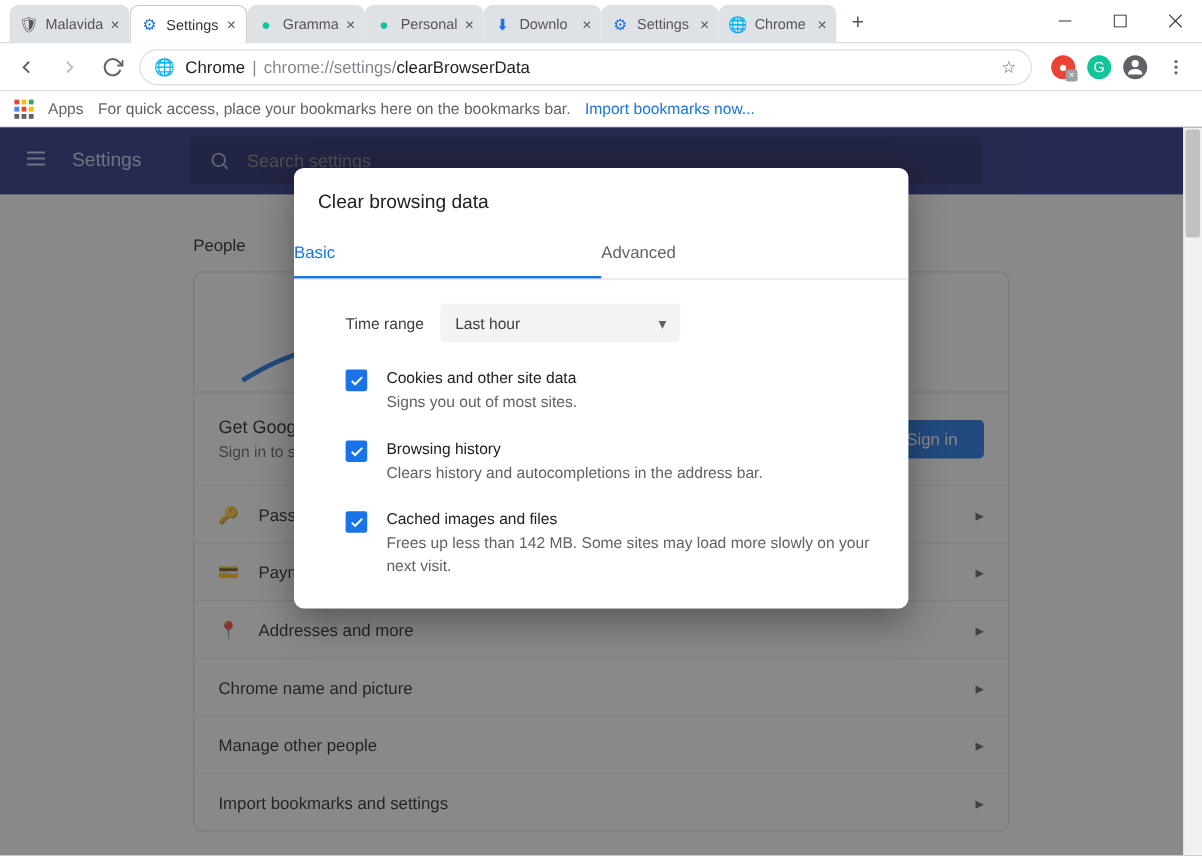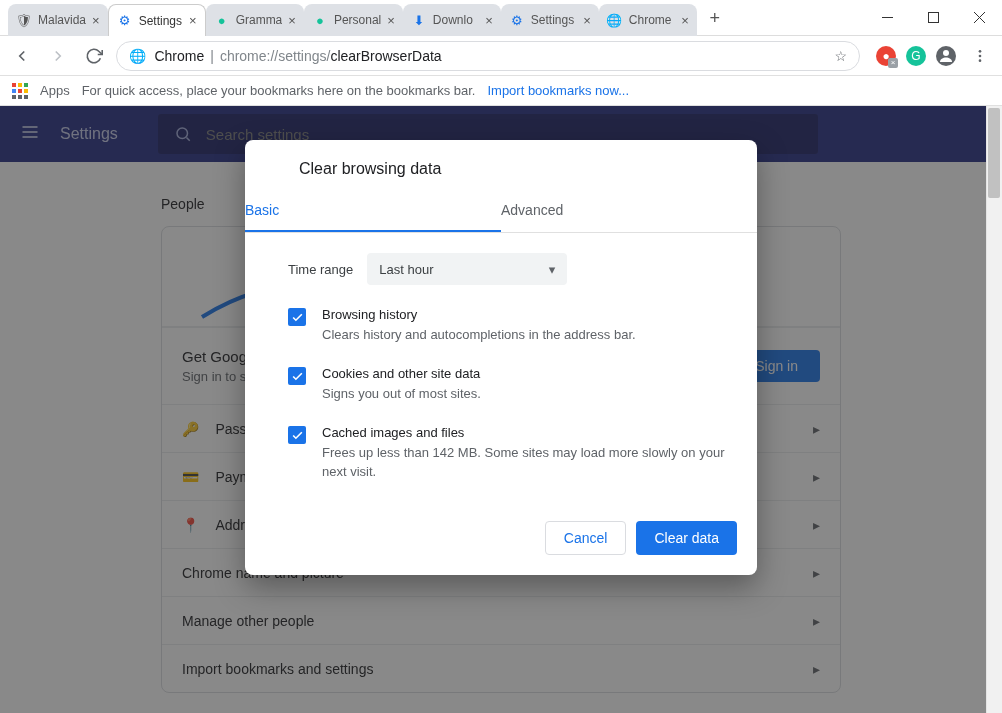--- a/index.html
+++ b/index.html
@@ -50,21 +50,21 @@
 .section-label { width:680px; font-size:14px; color:#202124; font-weight:500; padding:14px 0; }
 .card { width:680px; border:1px solid #dadce0; border-radius:8px; background:#fff; }
 .card-hero { height:100px; border-bottom:1px solid #e8eaed; position:relative; overflow:hidden; }
 .card-row { height:48px; border-top:1px solid #e8eaed; display:flex; align-items:center; padding:0 20px; font-size:14px; color:#202124; cursor:pointer; }
 .card-row:first-of-type { border-top:none; }
 .card-row .chev { margin-left:auto; color:#5f6368; }
 .signin-row { display:flex; align-items:center; padding:20px; gap:12px; border-top:1px solid #e8eaed; }
 .signin-btn { margin-left:auto; background:#1a73e8; color:#fff; padding:8px 22px; border-radius:4px; font-size:14px; cursor:pointer; }
 
 .dialog { position:absolute; left:50%; top:34px; transform:translateX(-50%); width:512px; background:#fff; border-radius:8px; box-shadow:0 12px 30px rgba(0,0,0,0.35); z-index:10; }
-.dialog-title { font-size:16px; color:#202124; padding:20px 20px 12px;margin-left:34px; }
+.dialog-title { font-size:16px; color:#202124; padding:20px 20px 12px; }
 .dialog-tabs { display:flex; border-bottom:1px solid #e0e0e0; }
 .dialog-tab { flex:1; text-align:left; padding:12px 0; font-size:14px; font-weight:500; color:#5f6368; cursor:pointer; }
 .dialog-tab.active { color:#1a73e8; border-bottom:2px solid #1a73e8; }
 .dialog-body { padding:20px 20px 4px;margin-left:23px; }
 .time-row { display:flex; align-items:center; gap:14px; margin-bottom:22px; }
 .time-label { font-size:13px; color:#3c4043; }
 .time-select { width:200px; height:32px; background:#f1f3f4; border:none; border-radius:4px; display:flex; align-items:center; justify-content:space-between; padding:0 12px; font-size:13px; color:#3c4043; cursor:pointer; }
 .chk-row { display:flex; gap:16px; margin-bottom:22px; }
 .chk { width:18px; height:18px; border-radius:2px; background:#1a73e8; display:flex; align-items:center; justify-content:center; flex-shrink:0; margin-top:1px; cursor:pointer; }
 .chk svg { width:13px; height:13px; }
@@ -284,45 +284,41 @@
           <span style="color:#5f6368">▾</span>
         </div>
       </div>
       <div class="chk-row">
         <div class="chk">
             <svg viewBox="0 0 24 24" fill="none" stroke="#fff" stroke-width="3">
               <polyline points="20 6 9 17 4 12"></polyline>
             </svg>
           </div>
         <div class="chk-text">
-          <div class="chk-title">Browsing history</div>
-          <div class="chk-desc">Clears history and autocompletions in the address bar.</div>
+          <div class="chk-title">Cookies and other site data</div>
+          <div class="chk-desc">Signs you out of most sites.</div>
         </div>
       </div>
       <div class="chk-row">
         <div class="chk">
             <svg viewBox="0 0 24 24" fill="none" stroke="#fff" stroke-width="3">
               <polyline points="20 6 9 17 4 12"></polyline>
             </svg>
           </div>
         <div class="chk-text">
-          <div class="chk-title">Cookies and other site data</div>
-          <div class="chk-desc">Signs you out of most sites.</div>
+          <div class="chk-title">Browsing history</div>
+          <div class="chk-desc">Clears history and autocompletions in the address bar.</div>
         </div>
       </div>
       <div class="chk-row">
         <div class="chk">
             <svg viewBox="0 0 24 24" fill="none" stroke="#fff" stroke-width="3">
               <polyline points="20 6 9 17 4 12"></polyline>
             </svg>
           </div>
         <div class="chk-text">
           <div class="chk-title">Cached images and files</div>
           <div class="chk-desc">Frees up less than 142 MB. Some sites may load more slowly on your next visit.</div>
         </div>
       </div>
     </div>
-    <div class="dialog-actions">
-      <div class="btn btn-secondary">Cancel</div>
-      <div class="btn btn-primary">Clear data</div>
-    </div>
   </div>
 </div>
 
 </body></html>

